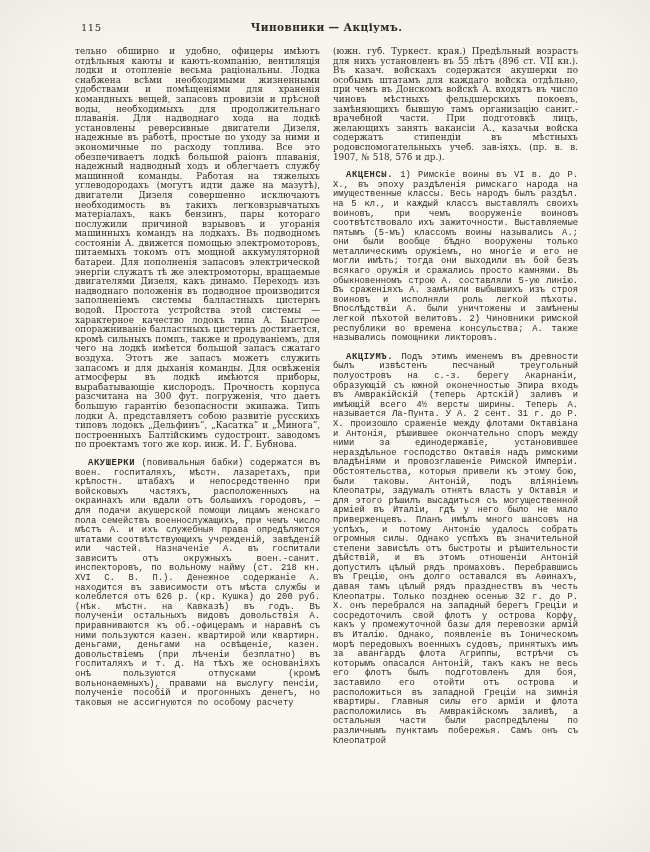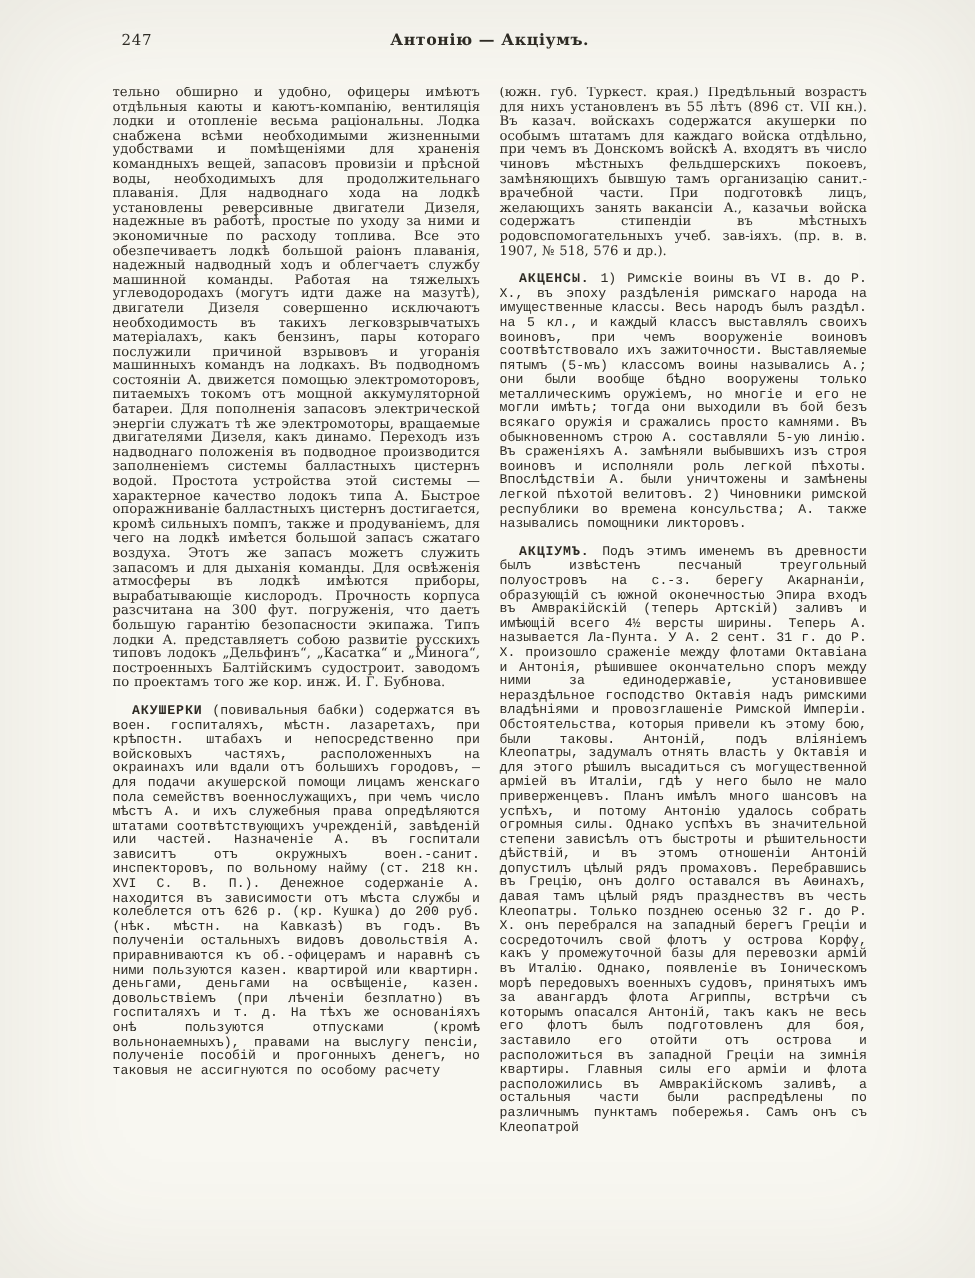--- a/index.html
+++ b/index.html
@@ -49,43 +49,42 @@
     overflow: hidden;
   }
   .col {
     flex: 1 1 0;
     text-align: justify;
     font-size: 8.8px;
     line-height: 9.6px;
     letter-spacing: 0.02px;
     word-spacing: 0.25px;
     overflow: hidden;
-    margin-top: 11px;
   }
   .col p {
     margin: 0;
   }
   p.article {
     text-indent: 13px;
     margin-top: 9px;
     font-family: Liberation Mono, monospace;
   }
   .term {
     font-weight: 700;
     letter-spacing: 0.6px;
   }
 </style>
 </head>
 <body>
 
 <div class="page">
 
   <div class="page-header">
-    <span class="page-number">247</span>
-    <span class="running-head">Антонію — Акціумъ.</span>
+    <span class="page-number">115</span>
+    <span class="running-head">Чиновники — Акціумъ.</span>
   </div>
 
   <div class="text-body">
 
     <div class="col">
       <p class="cont">тельно обширно и удобно, офицеры имѣютъ отдѣльныя каюты и каютъ-компанію, вентиляція лодки и отопленіе весьма раціональны. Лодка снабжена всѣми необходимыми жизненными удобствами и помѣщеніями для храненія командныхъ вещей, запасовъ провизіи и прѣсной воды, необходимыхъ для продолжительнаго плаванія. Для надводнаго хода на лодкѣ установлены реверсивные двигатели Дизеля, надежные въ работѣ, простые по уходу за ними и экономичные по расходу топлива. Все это обезпечиваетъ лодкѣ большой раіонъ плаванія, надежный надводный ходъ и облегчаетъ службу машинной команды. Работая на тяжелыхъ углеводородахъ (могутъ идти даже на мазутѣ), двигатели Дизеля совершенно исключаютъ необходимость въ такихъ легковзрывчатыхъ матеріалахъ, какъ бензинъ, пары котораго послужили причиной взрывовъ и угоранія машинныхъ командъ на лодкахъ. Въ подводномъ состояніи А. движется помощью электромоторовъ, питаемыхъ токомъ отъ мощной аккумуляторной батареи. Для пополненія запасовъ электрической энергіи служатъ тѣ же электромоторы, вращаемые двигателями Дизеля, какъ динамо. Переходъ изъ надводнаго положенія въ подводное производится заполненіемъ системы балластныхъ цистернъ водой. Простота устройства этой системы — характерное качество лодокъ типа А. Быстрое опоражниваніе балластныхъ цистернъ достигается, кромѣ сильныхъ помпъ, также и продуваніемъ, для чего на лодкѣ имѣется большой запасъ сжатаго воздуха. Этотъ же запасъ можетъ служить запасомъ и для дыханія команды. Для освѣженія атмосферы въ лодкѣ имѣются приборы, вырабатывающіе кислородъ. Прочность корпуса разсчитана на 300 фут. погруженія, что даетъ большую гарантію безопасности экипажа. Типъ лодки А. представляетъ собою развитіе русскихъ типовъ лодокъ „Дельфинъ“, „Касатка“ и „Минога“, построенныхъ Балтійскимъ судостроит. заводомъ по проектамъ того же кор. инж. И. Г. Бубнова.</p>
       <p class="article"><span class="term">АКУШЕРКИ</span><span> (повивальныя бабки) содержатся въ воен. госпиталяхъ, мѣстн. лазаретахъ, при крѣпостн. штабахъ и непосредственно при войсковыхъ частяхъ, расположенныхъ на окраинахъ или вдали отъ большихъ городовъ, — для подачи акушерской помощи лицамъ женскаго пола семействъ военнослужащихъ, при чемъ число мѣстъ А. и ихъ служебныя права опредѣляются штатами соотвѣтствующихъ учрежденій, завѣденій или частей. Назначеніе А. въ госпитали зависитъ отъ окружныхъ воен.-санит. инспекторовъ, по вольному найму (ст. 218 кн. XVI С. В. П.). Денежное содержаніе А. находится въ зависимости отъ мѣста службы и колеблется отъ 626 р. (кр. Кушка) до 200 руб. (нѣк. мѣстн. на Кавказѣ) въ годъ. Въ полученіи остальныхъ видовъ довольствія А. приравниваются къ об.-офицерамъ и наравнѣ съ ними пользуются казен. квартирой или квартирн. деньгами, деньгами на освѣщеніе, казен. довольствіемъ (при лѣченіи безплатно) въ госпиталяхъ и т. д. На тѣхъ же основаніяхъ онѣ пользуются отпусками (кромѣ вольнонаемныхъ), правами на выслугу пенсіи, полученіе пособій и прогонныхъ денегъ, но таковыя не ассигнуются по особому расчету</span></p>
     </div>
 
     <div class="col">

